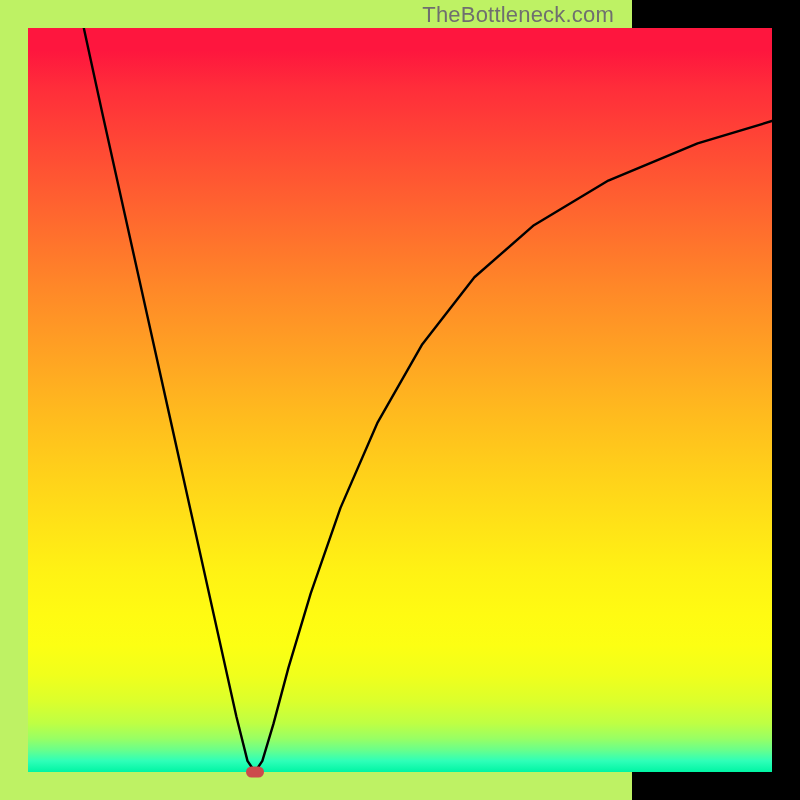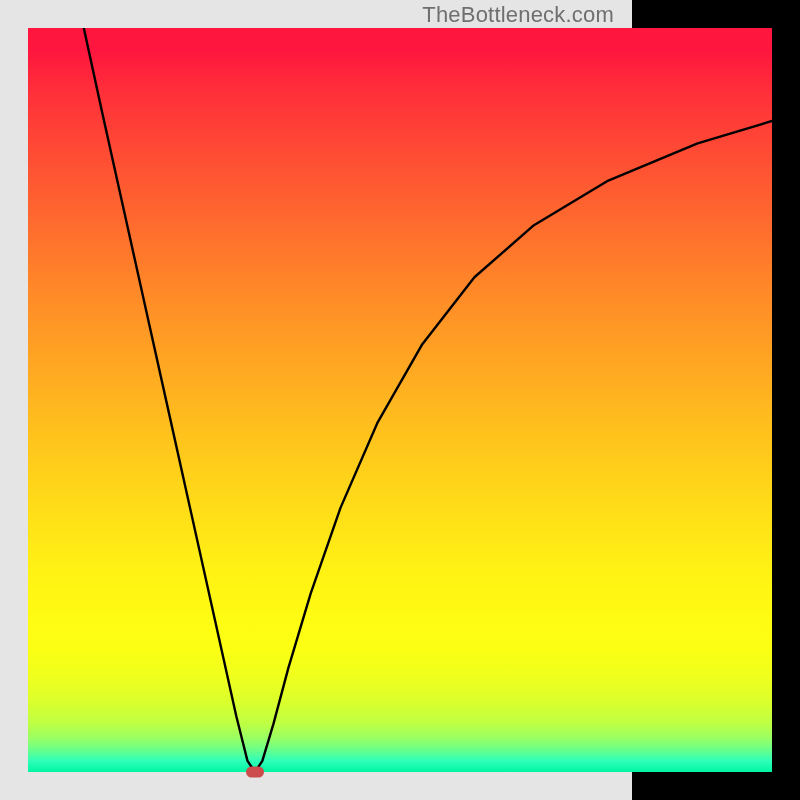--- a/index.html
+++ b/index.html
@@ -7,21 +7,21 @@
     padding: 0;
     width: 800px;
     height: 800px;
     overflow: hidden;
     font-family: Arial, sans-serif;
     background: #000;
   }
   .frame {
     width: 632px;
     height: 800px;
-    background: #e5e5e5;
+    background: #bef264;
     position: relative;
   }
   .plot-area {
     position: absolute;
     left: 28px;
     top: 28px;
     width: 744px;
     height: 744px;
   }
   .gradient-bg {

